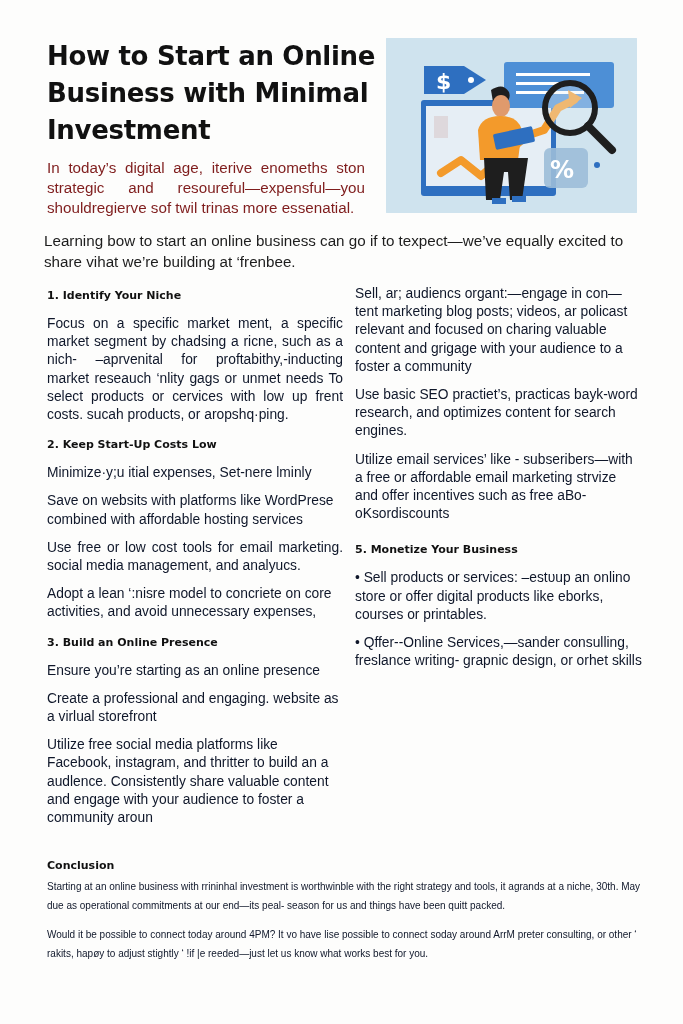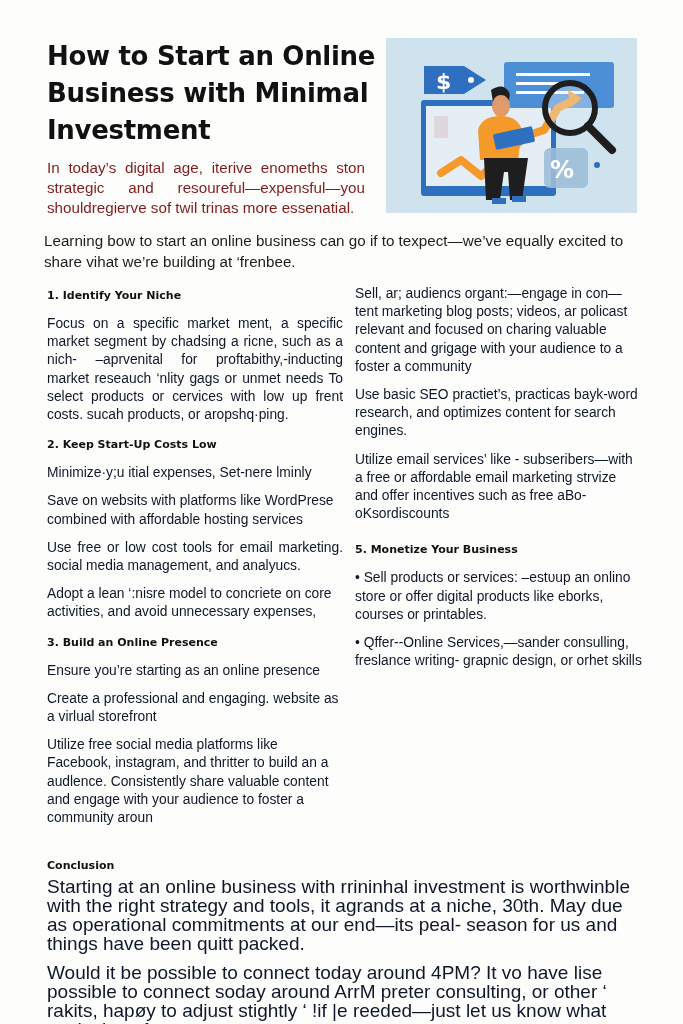--- a/index.html
+++ b/index.html
@@ -33,21 +33,21 @@
   h2 {
     margin: 0 0 8px 0; font-family: "DejaVu Sans", sans-serif; font-weight: bold;
     font-size: 11px; line-height: 22px; color: #111;
   }
   p.b {
     margin: 0 0 10px 0; font-size: 13.8px; line-height: 18.2px; color: #0f172a;
   }
   .sec { margin-bottom: 10px; }
   .conclusion { position: absolute; left: 47px; top: 855px; width: 595px; }
   .conclusion h2 { margin-bottom: 0; }
-  .conclusion p.b { font-size: 19px; line-height: 19px; margin-bottom: 10px; }
+  .conclusion p.b { font-size: 10px; line-height: 19px; margin-bottom: 10px; }
 </style>
 </head>
 <body>
 
 <div class="page">
 
   <h1 class="title">How to Start an Online Business with Minimal Investment</h1>
 
   <p class="intro">In today’s digital age, iterive enomeths ston strategic and resoureful—expensful—you shouldregierve sof twil trinas more essenatial.</p>
 

